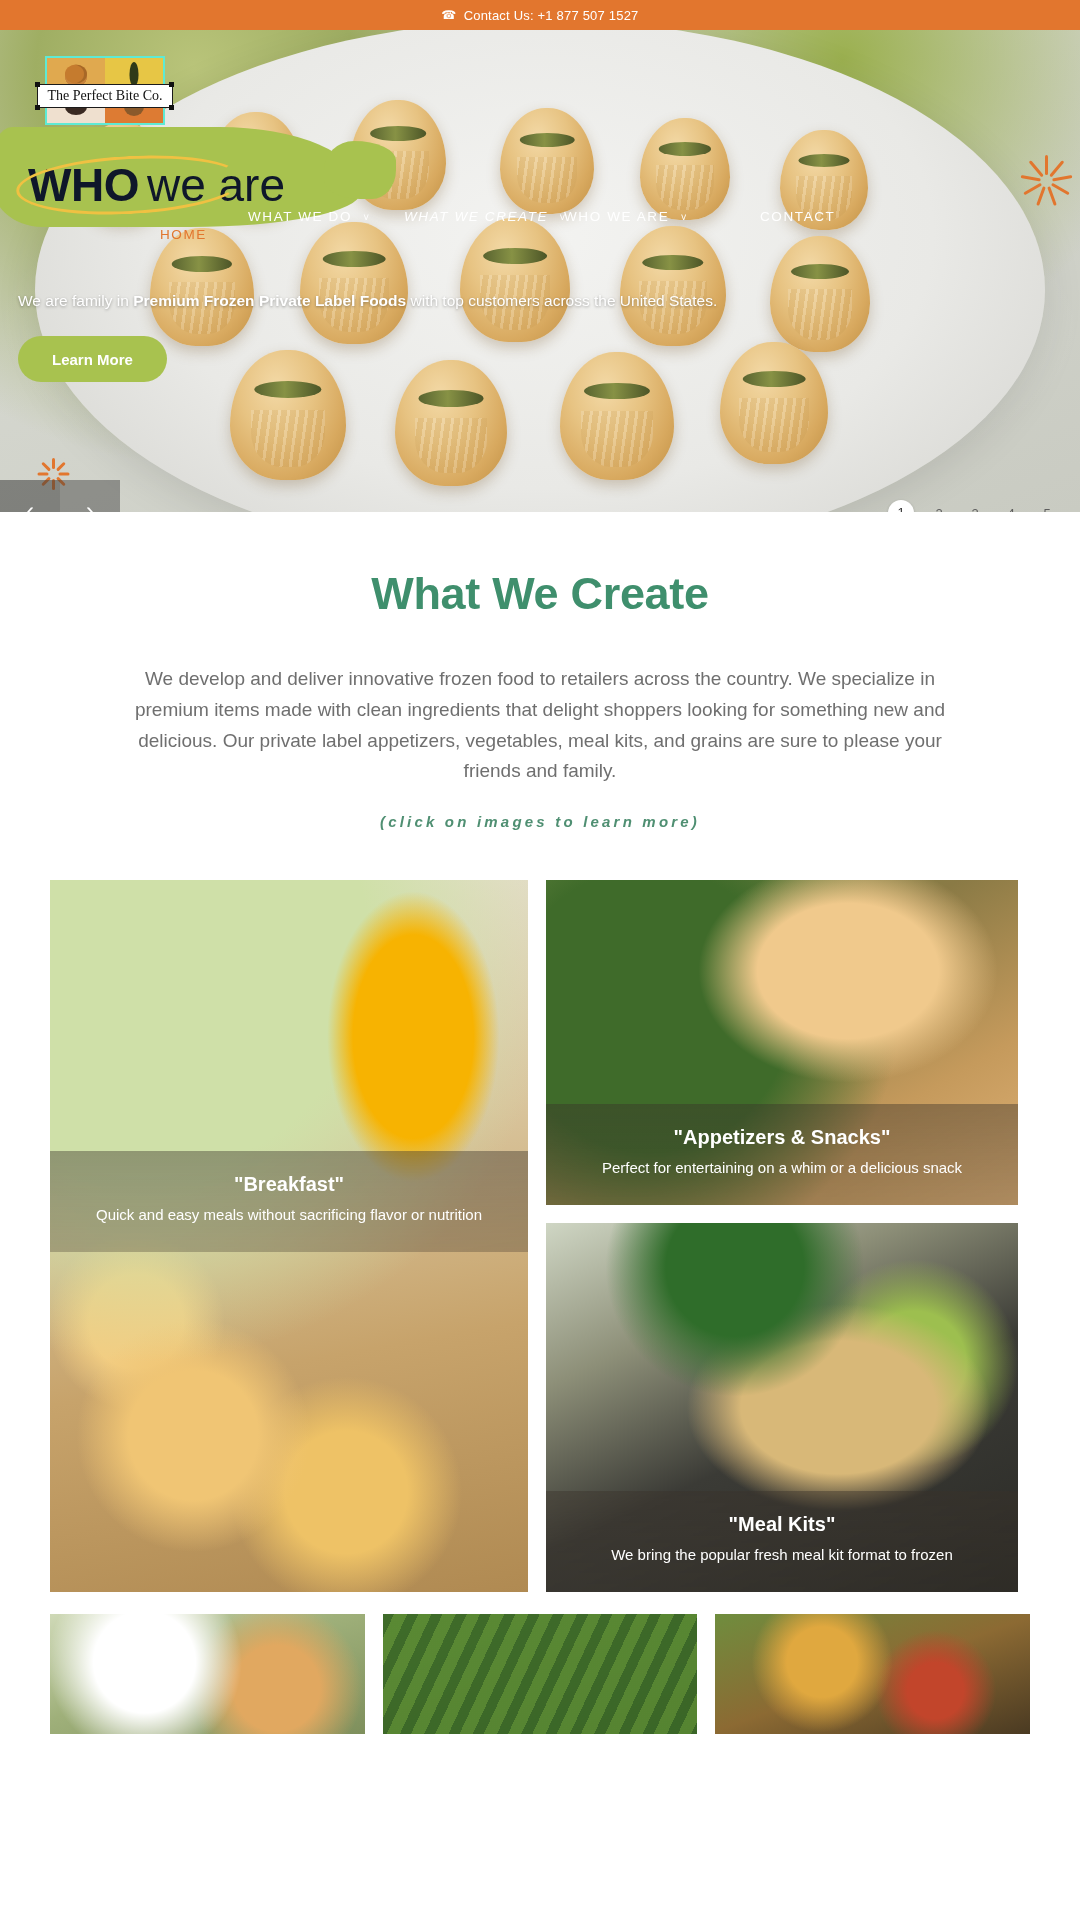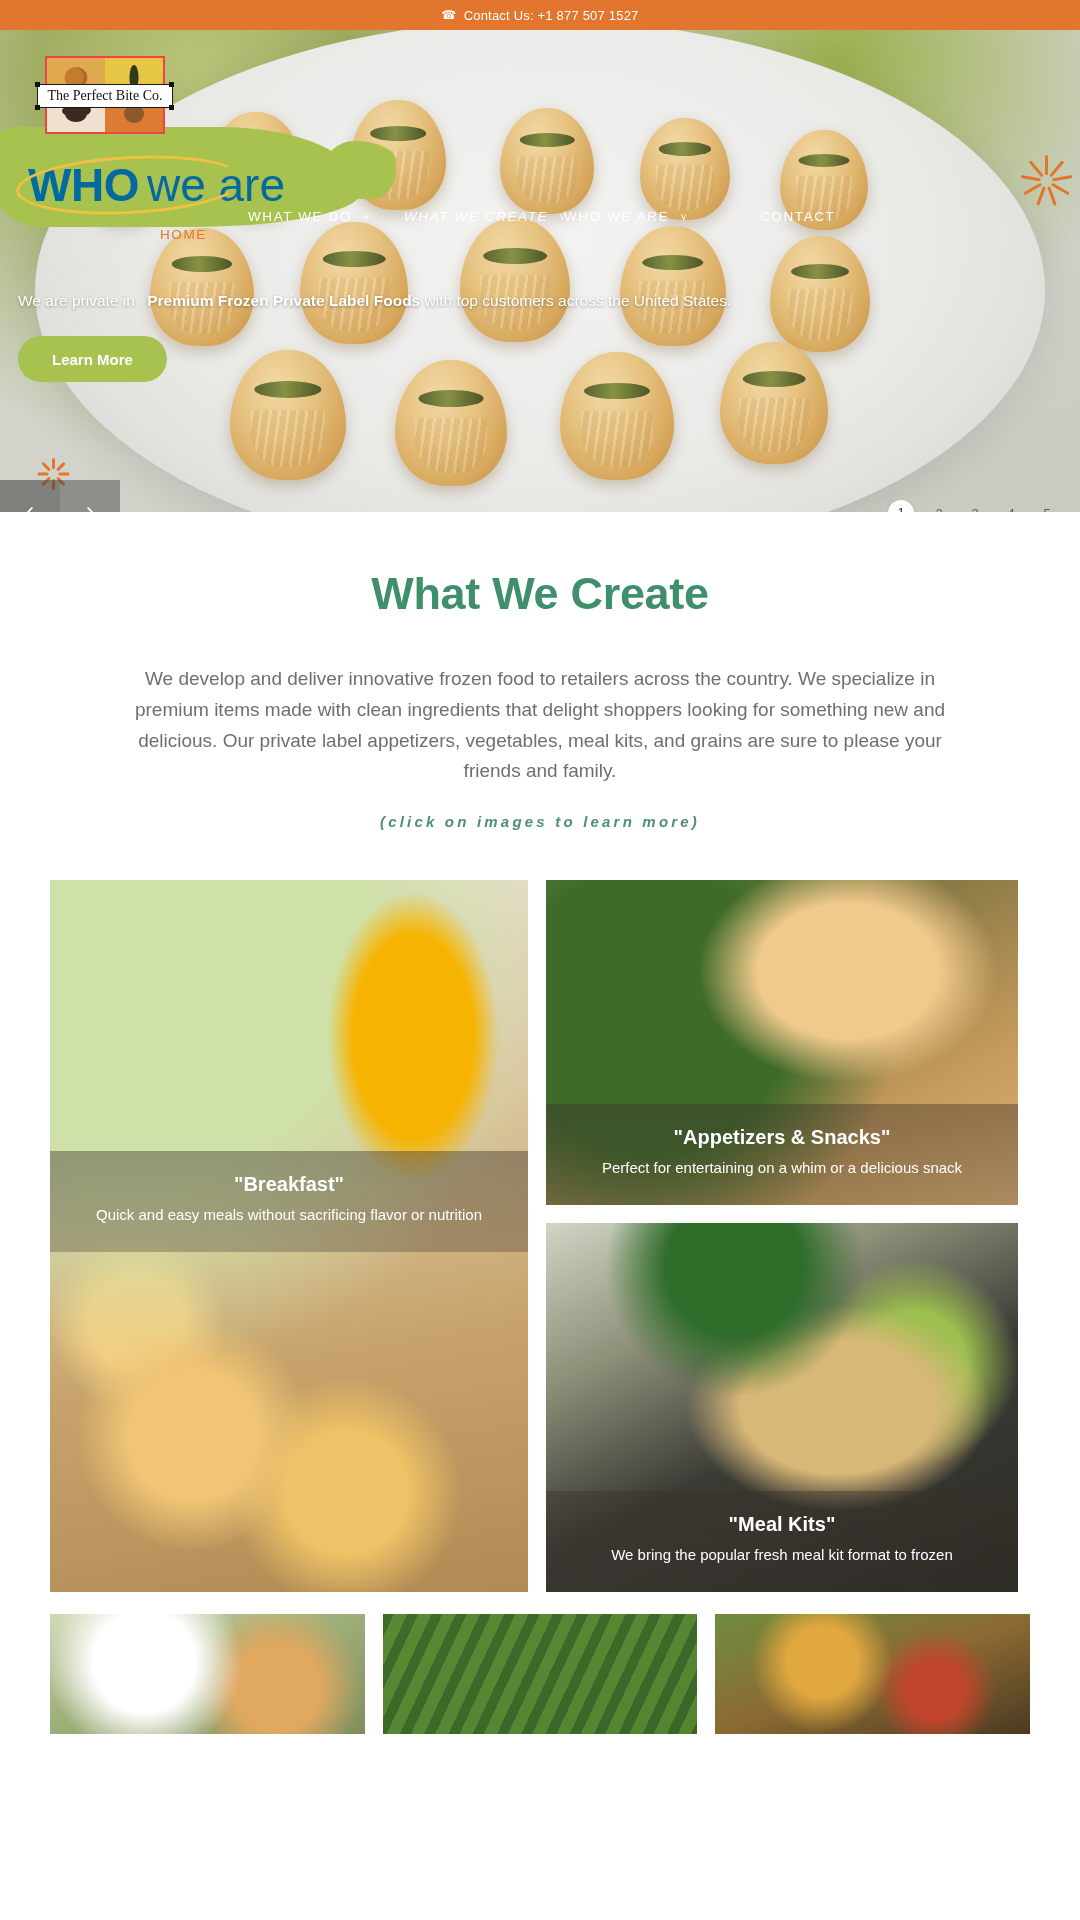--- a/index.html
+++ b/index.html
@@ -59,22 +59,22 @@
   .sunburst {
     position:absolute; width:0;height:0;
   }
   .sunburst i {
     position:absolute; left:0; top:0; width:3px; height:20px; background:#e2762e;
     transform-origin: 1.5px 26px; border-radius:2px;
   }
   .sunburst.small i { height:11px; width:3px; transform-origin:1.5px 16px; }
 
   .logo {
-    position: absolute; left: 45px; top: 26px; width: 120px; height: 78px;
-    z-index: 22; background:#ef4444; padding:2px;
+    position: absolute; left: 45px; top: 26px; width: 120px; height: 69px;
+    z-index: 22; background:#5eead4; padding:2px;
   }
   .logo-grid { width:100%; height:100%; display:grid; grid-template-columns:1fr 1fr; grid-template-rows:1fr 1fr; }
   .lq1 { background: radial-gradient(circle at 50% 55%, #c8843c 0 32%, #e0a94f 33% 100%); }
   .lq2 { background:#e7c645; }
   .lq3 { background:#efe0cf; }
   .lq4 { background:#dd7b33; }
   .lq { position:relative; }
   .lq .veg { position:absolute; left:50%; top:50%; transform:translate(-50%,-50%); }
   .veg.pumpkin { width:22px;height:19px;border-radius:50%;background:#c57b2e;box-shadow:inset -3px 0 0 rgba(0,0,0,.15); }
   .veg.corn { width:9px;height:24px;border-radius:50% 50% 45% 45%;background:#2f3a18; }
@@ -97,21 +97,21 @@
     background:#a8c24f;
     border-radius: 6% 38% 46% 14% / 42% 60% 34% 48%;
     filter: blur(.2px);
   }
   .brush::after{
     content:""; position:absolute; right:-36px; top:14px; width:72px; height:58px;
     background:#a8c24f; border-radius:50% 70% 40% 60%/60% 40% 60% 40%;
   }
   .hero-kicker {
     position:absolute; left:28px; top:128px; z-index:14;
-    display:flex; align-items:baseline; color:#0369a1; white-space:nowrap;
+    display:flex; align-items:baseline; color:#0f172a; white-space:nowrap;
   }
   .hero-kicker .w1 { font-size:46px; font-weight:700; letter-spacing:-.5px; }
   .hero-kicker .w2 { font-size:46px; font-weight:300; margin-left:8px; }
   .ellipse {
     position:absolute; left:16px; top:126px; width:228px; height:58px; z-index:15;
     border:3px solid #f0c142; border-radius:50%;
     transform: rotate(-3deg); border-right-color: transparent;
   }
 
   .nav {
@@ -125,21 +125,21 @@
   .n-home a  { color:#e2762e; }
   .n-do      { left:248px; }
   .n-create  { left:404px;font-style:italic; }
   .n-who     { left:564px;text-align:center; }
   .n-contact { left:760px;text-align:right; }
 
   .hero-sub {
     position:absolute; left:18px; top:262px; z-index:16; color:#fff; font-size:15.5px;
     text-shadow: 0 1px 3px rgba(0,0,0,.35); white-space:nowrap;
   }
-  .hero-sub b { font-weight:700;margin-left:8px; }
+  .hero-sub b { font-weight:700; }
   .learn-btn {
     position:absolute; left:18px; top:306px; z-index:16;
     background:#a8c24f; color:#fff; border:none; border-radius:26px;
     padding:0 34px; height:46px; font-size:15px; font-weight:600;
     font-family:"Liberation Sans", sans-serif; cursor:pointer;
   }
   .welcome-word {
     position:absolute; left:0; right:0; top:408px; text-align:center; z-index:14;
     font-size:82px; font-weight:700; letter-spacing:2px;
     color: rgba(255,255,255,.62);
@@ -326,21 +326,21 @@
     <span class="item n-who">
       <a href="#">WHO WE ARE</a>
       <span class="caret">˅</span>
     </span>
     <span class="item n-contact">
       <a href="#">CONTACT</a>
     </span>
   </nav>
 
   <div class="hero-sub">
-    <span>We are private in </span><b>Premium Frozen Private Label Foods</b><span> with top customers across the United States.</span>
+    <span>We are family in </span><b>Premium Frozen Private Label Foods</b><span> with top customers across the United States.</span>
   </div>
   <button class="learn-btn">Learn More</button>
 
 
   <div class="slider-arrows">
     <div>
         <span>‹</span>
       </div>
     <div>
         <span>›</span>

